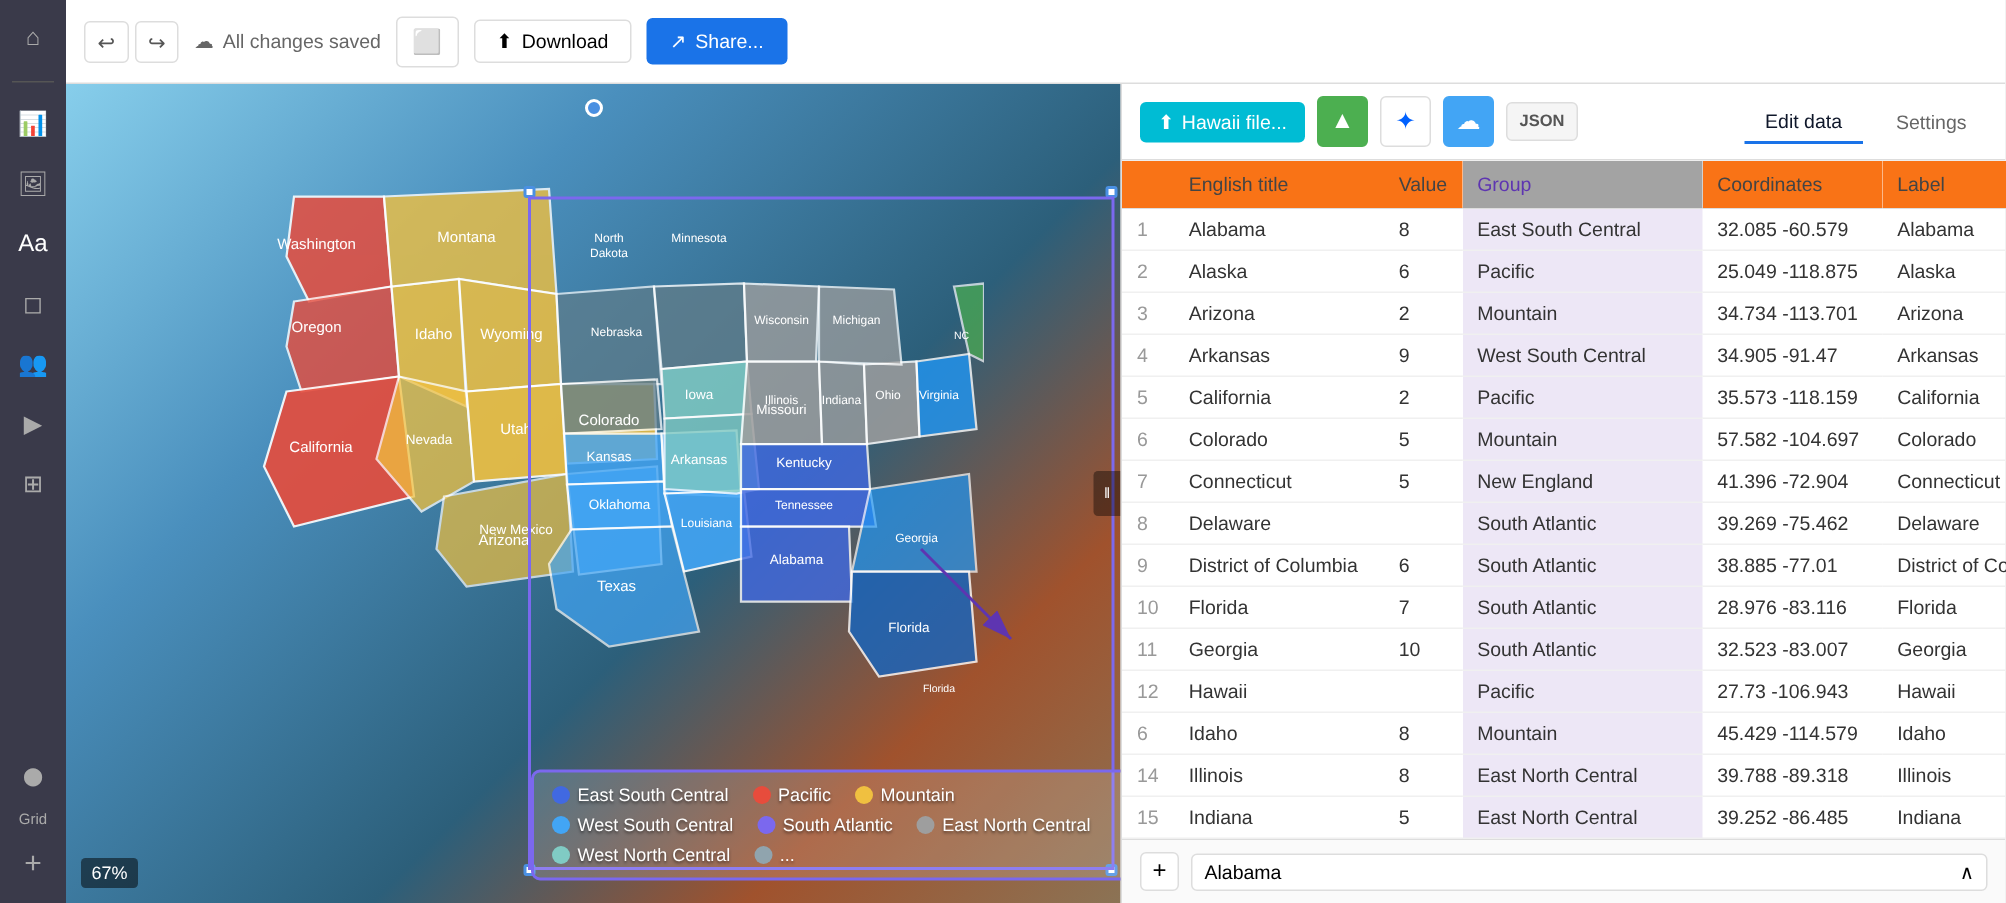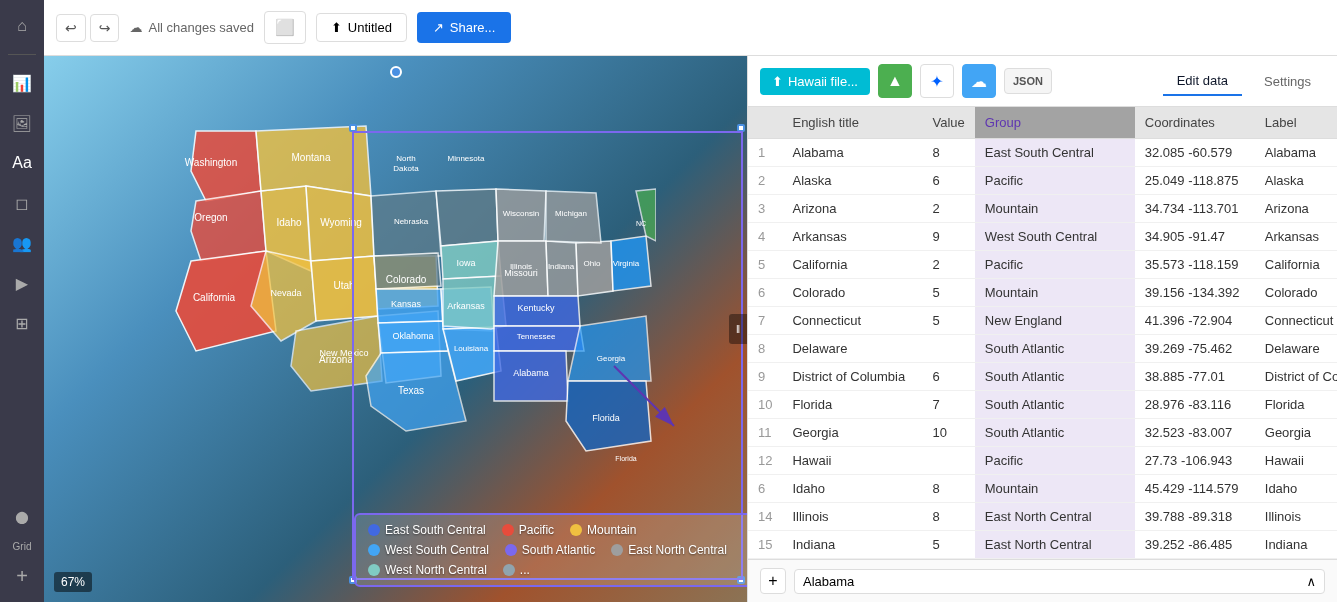--- a/index.html
+++ b/index.html
@@ -219,21 +219,21 @@
       flex: 1;
       overflow-y: auto;
       overflow-x: hidden;
     }
     table {
       width: 100%;
       border-collapse: collapse;
       font-size: 13px;
     }
     thead th {
-      background: #e5e5e5;
+      background: #f97316;
       border-bottom: 1px solid #ddd;
       padding: 8px 10px;
       text-align: left;
       font-weight: 500;
       color: #444;
       position: sticky;
       top: 0;
       z-index: 2;
     }
     thead th.highlighted {
@@ -367,21 +367,21 @@
       <button class="undo-redo-btn">↩</button>
       <button class="undo-redo-btn">↪</button>
     </div>
     <div class="cloud-status">
       <span>☁</span>
       <span>All changes saved</span>
     </div>
     <button class="monitor-btn">⬜</button>
     <button class="download-btn">
       <span>⬆</span>
-      <span>Untitled</span>
+      <span>Download</span>
     </button>
     <button class="share-btn">
       <span>↗</span>
       <span>Share...</span>
     </button>
   </div>
 
   <div class="content-area">
 
     <div class="canvas-area">
@@ -623,21 +623,21 @@
       <td class="col-group highlighted-col">Pacific</td>
       <td class="col-coords">35.573 -118.159</td>
       <td class="col-label">California</td>
 
     </tr>
               <tr>
       <td class="col-num">6</td>
       <td class="col-english">Colorado</td>
       <td class="col-value">5</td>
       <td class="col-group highlighted-col">Mountain</td>
-      <td class="col-coords">39.156 -134.392</td>
+      <td class="col-coords">57.582 -104.697</td>
       <td class="col-label">Colorado</td>
 
     </tr>
               <tr>
       <td class="col-num">7</td>
       <td class="col-english">Connecticut</td>
       <td class="col-value">5</td>
       <td class="col-group highlighted-col">New England</td>
       <td class="col-coords">41.396 -72.904</td>
       <td class="col-label">Connecticut</td>

